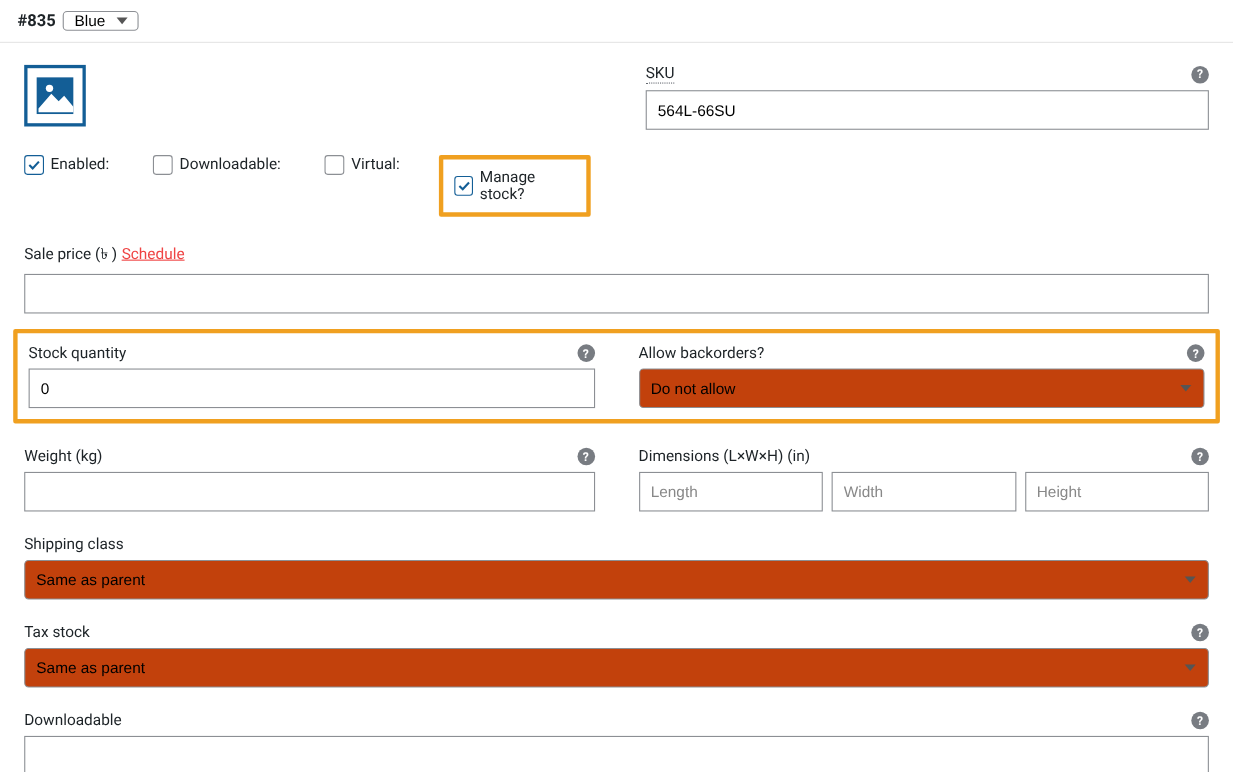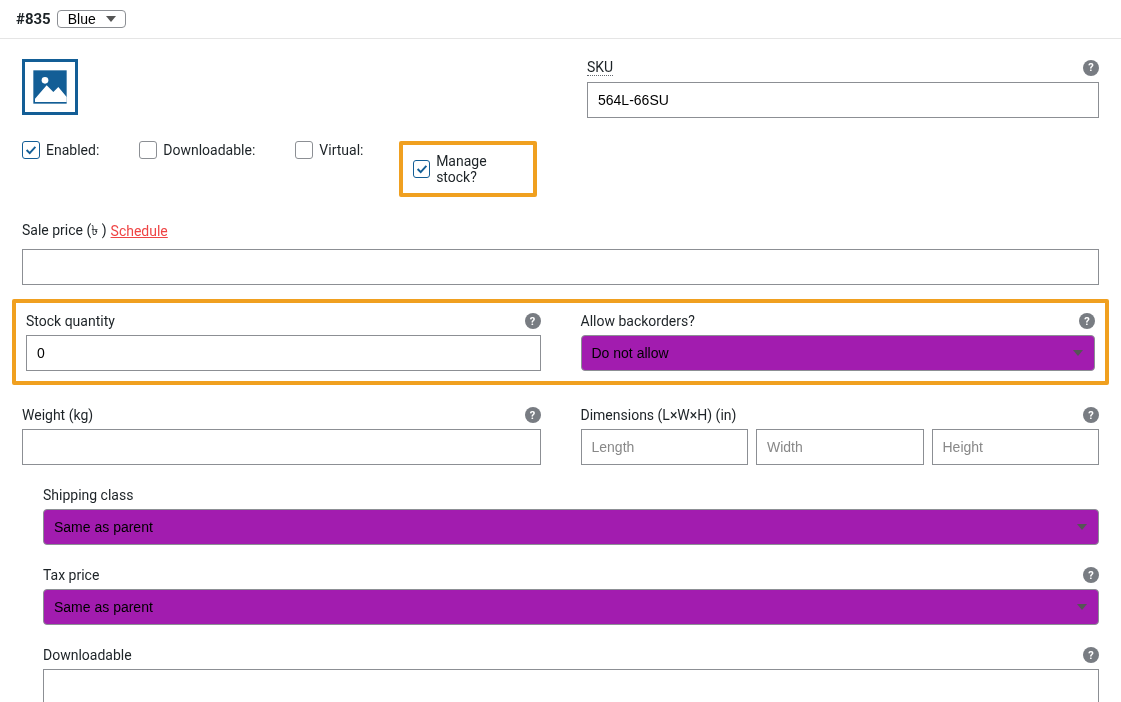--- a/index.html
+++ b/index.html
@@ -29,25 +29,25 @@
 .cbox.checked { border-color: #135e96; }
 .cbox.checked svg { display: block; }
 .cbox svg { display: none; width: 14px; height: 14px; }
 .highlight-box-1 { border: 4px solid #f0a020; border-radius: 2px; padding: 8px 10px; margin-left: -4px; }
 .row { display: flex; gap: 40px; margin-top: 22px; }
 .col { flex: 1; min-width: 0; }
 .schedule-link { color: #ef4444; text-decoration: underline; cursor: pointer; font-size: 14px; }
 .highlight-row { border: 4px solid #f0a020; border-radius: 2px; padding: 10px; margin: 14px -10px 0 -10px; }
 .highlight-row .row { margin-top: 0; gap: 40px; padding: 0; }
 .wide-select-wrap { position: relative; width: 100%; }
-.wide-select { width: 100%; height: 36px; border: 1px solid #8c8f94; border-radius: 4px; padding: 0 30px 0 10px; font-size: 14px; background: #a21caf; appearance: none; }
+.wide-select { width: 100%; height: 36px; border: 1px solid #8c8f94; border-radius: 4px; padding: 0 30px 0 10px; font-size: 14px; background: #c2410c; appearance: none; }
 .wide-select-wrap::after { content: ""; position: absolute; right: 12px; top: 50%; transform: translateY(-50%); width: 0; height: 0; border-left: 5px solid transparent; border-right: 5px solid transparent; border-top: 6px solid #555; pointer-events: none; }
 .dim-row { display: flex; gap: 8px; }
 .dim-row input { flex: 1; }
-.full-row { margin-top: 22px; margin-left: 21px; }
+.full-row { margin-top: 22px; }
 .underline-dotted { border-bottom: 1px dotted #646970; cursor: help; }
 </style>
 </head>
 <body>
 
 <div class="container">
   <div class="header-bar">
     <span class="variation-id">#835</span>
     <span class="select-wrap">
       <select class="attr-select">
@@ -170,21 +170,21 @@
         </div>
       <div class="wide-select-wrap">
         <select class="wide-select">
           <option>Same as parent</option>
         </select>
       </div>
     </div>
 
     <div class="full-row">
       <div class="field-label">
-        <span>Tax price</span>
+        <span>Tax stock</span>
         <span class="help-icon">?</span>
       </div>
       <div class="wide-select-wrap">
         <select class="wide-select">
           <option>Same as parent</option>
         </select>
       </div>
     </div>
 
     <div class="full-row">

